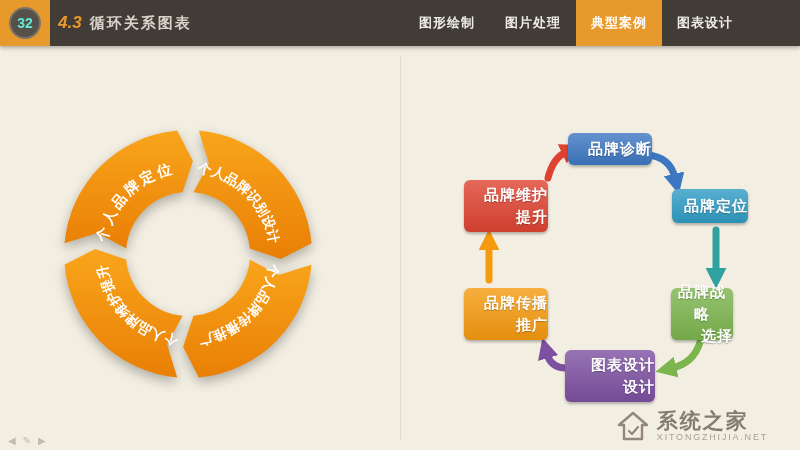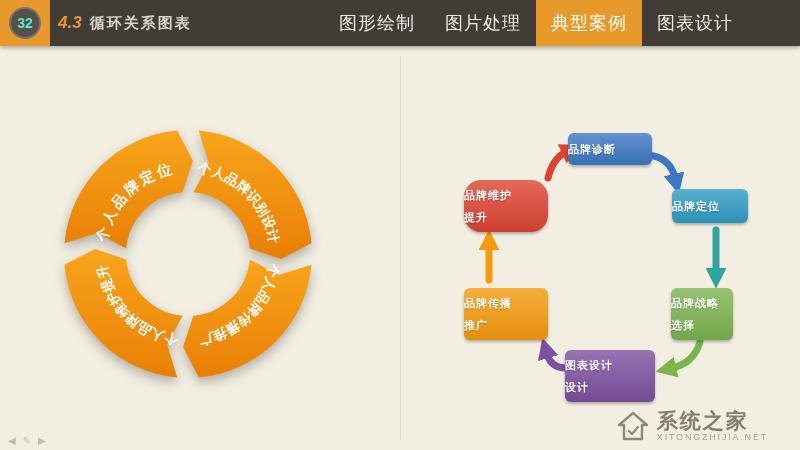--- a/index.html
+++ b/index.html
@@ -11,44 +11,44 @@
   .hdr { position:absolute; top:0; left:0; right:0; height:46px; background:#413c36;
          display:flex; align-items:center; padding-right:52px; box-shadow:0 2px 4px rgba(0,0,0,.28); z-index:5; }
   .hdr-corner { position:absolute; left:0; top:0; width:50px; height:46px; }
   .badge { position:absolute; left:9px; top:7px; width:32px; height:32px; border-radius:50%;
            background:#55504a; border:2px solid #7a746a; color:#5eead4; font-size:14px; font-weight:bold;
            display:flex; align-items:center; justify-content:center; z-index:2; }
   .hdr-title { margin-left:58px; display:flex; align-items:baseline; gap:8px; white-space:nowrap; }
   .sec-num { color:#e8992b; font-size:17px; font-weight:bold; font-style:italic; }
   .sec-ttl { color:#d8d4cc; font-size:15px; font-weight:bold; letter-spacing:2px; }
   .nav { margin-left:auto; display:flex; align-items:stretch; height:46px; }
-  .nav-item { display:flex; align-items:center; padding:16px 15px; color:#efece6; font-size:18px;
-              font-weight:normal; letter-spacing:1px; cursor:pointer; text-decoration:none; }
+  .nav-item { display:flex; align-items:center; padding:16px 15px; color:#efece6; font-size:13px;
+              font-weight:bold; letter-spacing:1px; cursor:pointer; text-decoration:none; }
   .nav-item.active { color:#fff; }
 
   
   .divider { position:absolute; left:400px; top:56px; bottom:10px; width:1px; background:rgba(0,0,0,.08); }
 
   .donut-svg { position:absolute; left:0; top:58px; filter:drop-shadow(0 5px 6px rgba(0,0,0,.28)); }
   .donut-label { fill:#ffffff; font-weight:bold; }
   .t6 { font-size:14.5px; letter-spacing:4px; }
   .t8 { font-size:13.5px; letter-spacing:1px; }
 
-  .cycle-box { position:absolute; border-radius:6px; color:#fff; font-size:11px; font-weight:bold;
-               display:flex; flex-direction:column; align-items:flex-start; justify-content:center;
+  .cycle-box { position:absolute; border-radius:6px; color:#fff; font-size:15px; font-weight:bold;
+               display:flex; flex-direction:column; align-items:flex-end; justify-content:center;
                line-height:22px; text-align:center; letter-spacing:1px;
                background-image:linear-gradient(rgba(255,255,255,.20), rgba(0,0,0,.07));
                box-shadow:0 2px 3px rgba(0,0,0,.28); text-shadow:0 1px 1px rgba(0,0,0,.25); }
   .cycle-box span:empty { display:none; }
   .n0 { left:568px; top:133px; width:84px; height:32px; }
   .n1 { left:672px; top:189px; width:76px; height:34px; }
   .n2 { left:671px; top:288px; width:62px; height:52px; }
   .n3 { left:565px; top:350px; width:90px; height:52px; }
   .n4 { left:464px; top:288px; width:84px; height:52px; }
-  .n5 { left:464px; top:180px; width:84px; height:52px;border-radius:17px; }
+  .n5 { left:464px; top:180px; width:84px; height:52px; }
 
   .arrows-svg { position:absolute; left:0; top:0; width:800px; height:450px; pointer-events:none; }
   .arrow { fill:none; stroke-width:7; stroke-linecap:round; }
 
   
   .pager { position:absolute; left:8px; bottom:4px; display:flex; gap:7px; color:#c2bbae; font-size:10px; z-index:4; }
   .pager span { cursor:pointer; }
   .watermark { position:absolute; right:32px; bottom:8px; display:flex; align-items:center; gap:7px; opacity:.95; z-index:4; }
   .wm-text { display:flex; flex-direction:column; align-items:flex-start; }
   .wm-name { color:#7f7668; font-size:21px; font-weight:bold; letter-spacing:2px; line-height:22px; }

